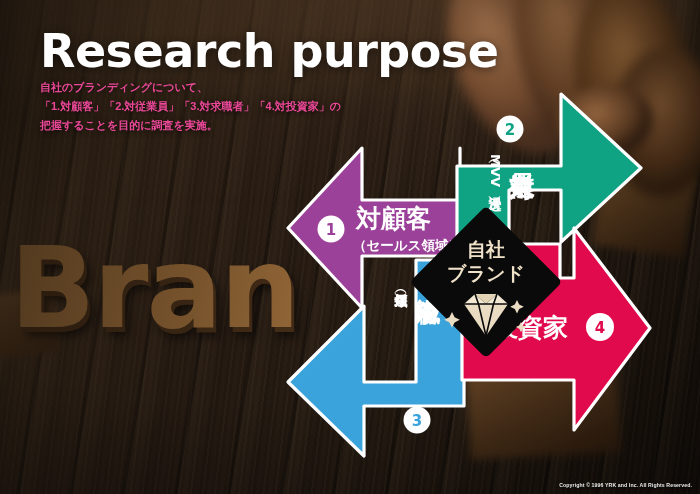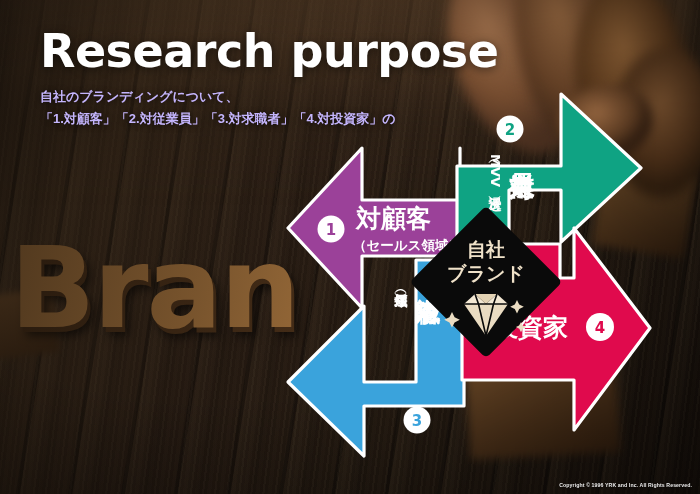--- a/index.html
+++ b/index.html
@@ -75,22 +75,22 @@
 
   
   .headline{
     position:absolute;left:40px;top:24px;
     color:#fff;font-size:46px;font-weight:bold;letter-spacing:-.5px;
     font-family:"DejaVu Sans","Liberation Sans",sans-serif;
     text-shadow:0 2px 10px rgba(0,0,0,.55);
     white-space:nowrap;
   }
   .body-copy{
-    position:absolute;left:40px;top:86px;width:350px;
-    color:#c4b5fd;font-size:13px;font-weight:bold;line-height:1.72;
+    position:absolute;left:40px;top:78px;width:350px;
+    color:#ec4899;font-size:11px;font-weight:bold;line-height:1.72;
     text-shadow:0 1px 6px rgba(0,0,0,.75);
   }
   .body-copy div{white-space:nowrap;}
 
   .copyright{
     position:absolute;right:8px;bottom:6px;
     color:#fff;font-size:5.2px;font-weight:bold;letter-spacing:.1px;
     opacity:.92;text-shadow:0 1px 2px rgba(0,0,0,.8);
     white-space:nowrap;
   }
@@ -142,20 +142,21 @@
 
     <div class="bg-darkleft"></div>
     <div class="bg-vig"></div>
   </div>
 
   <div class="headline">Research purpose</div>
 
   <div class="body-copy">
     <div>自社のブランディングについて、</div>
     <div>「1.対顧客」「2.対従業員」「3.対求職者」「4.対投資家」の</div>
+    <div>把握することを目的に調査を実施。</div>
   </div>
 
   <div id="diagram">
     <svg viewBox="0 0 410 372" xmlns="http://www.w3.org/2000/svg">
 
       <g>
         <path class="arrow-shape" fill="#9B4199" d="M 178 60 L 178 112 L 80 112 L 80 60 L 6 140 L 80 220 L 80 168 L 178 168 L 178 220 Z"></path>
         <circle cx="49" cy="141" r="13.5" fill="#ffffff"></circle>
         <text class="badge-num badge-num-p" x="49" y="146.5" text-anchor="middle">1</text>
         <text class="lbl lbl-main" x="74" y="139">対顧客</text>

